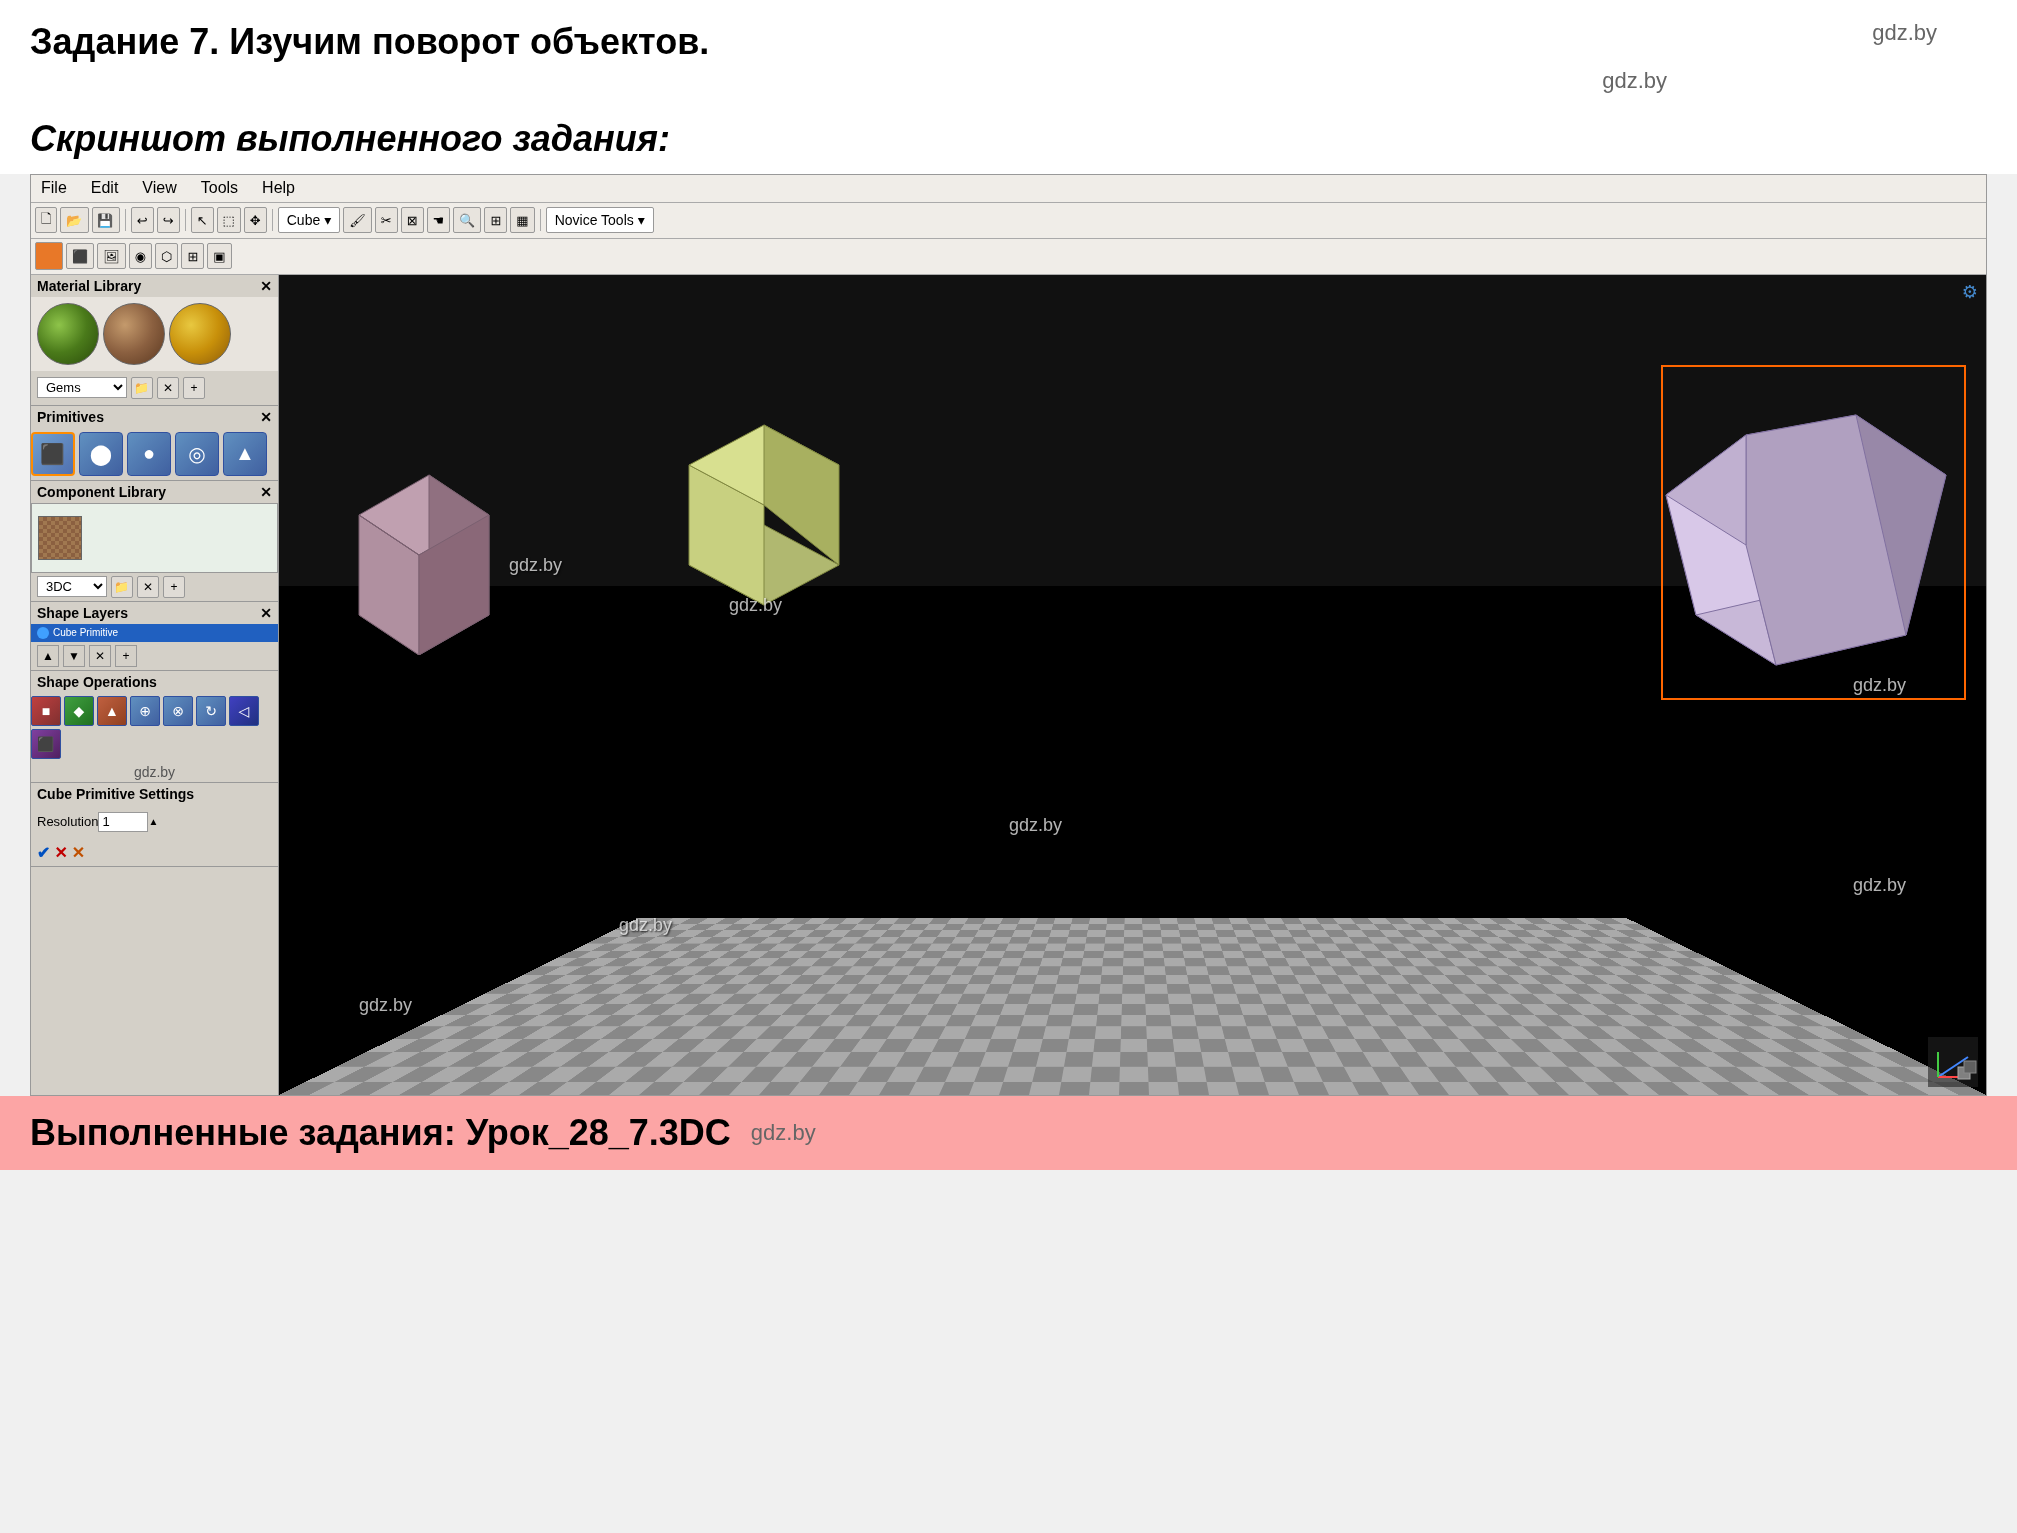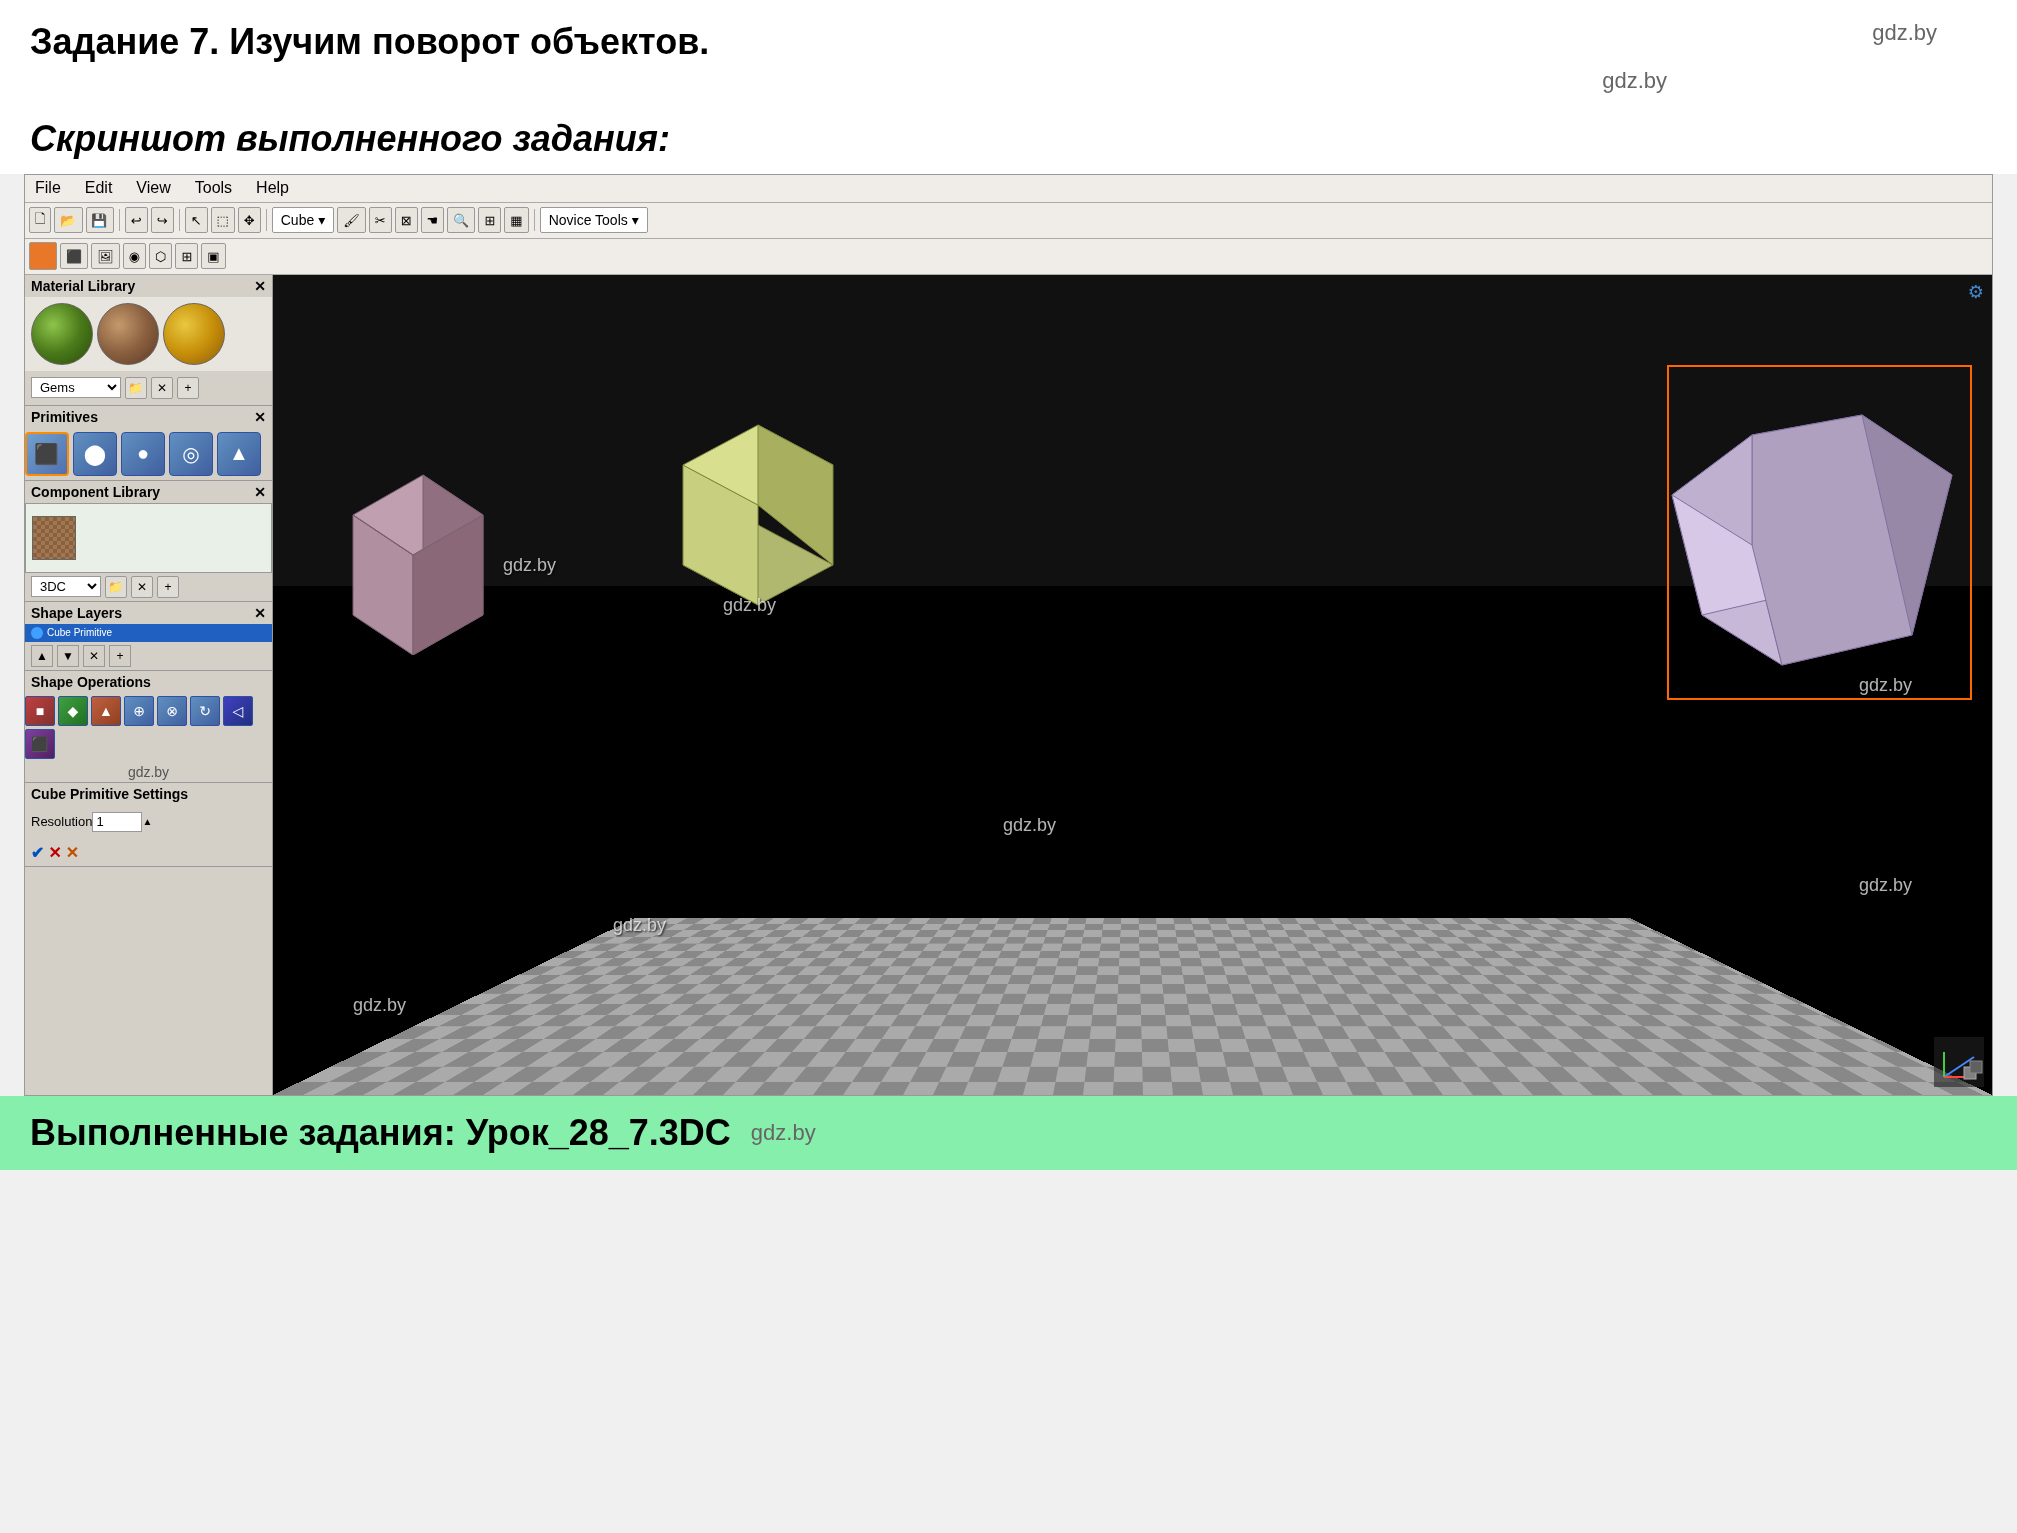--- a/index.html
+++ b/index.html
@@ -30,21 +30,21 @@
     .gdz-watermark {
       position: absolute;
       color: #666;
       font-size: 22px;
     }
     .gdz-top-right { top: 20px; right: 80px; }
     .gdz-mid-right { top: 68px; right: 350px; }
 
     
     .app-window {
-      margin: 0 24px;
+      margin: 0 30px;
       border: 1px solid #999;
       background: #d4d0c8;
       position: relative;
     }
 
     
     .menu-bar {
       background: #f0ede8;
       display: flex;
       align-items: center;
@@ -454,21 +454,21 @@
       position: absolute;
       color: rgba(255,255,255,0.7);
       font-size: 18px;
       pointer-events: none;
       text-shadow: 1px 1px 2px rgba(0,0,0,0.8);
     }
 
     
     .bottom-section {
       padding: 16px 30px;
-      background: #86efac;
+      background: #fca5a5;
       display: flex;
       align-items: center;
       gap: 20px;
     }
     .bottom-title {
       font-size: 36px;
       font-weight: bold;
       color: #000;
     }
     .bottom-gdz {

